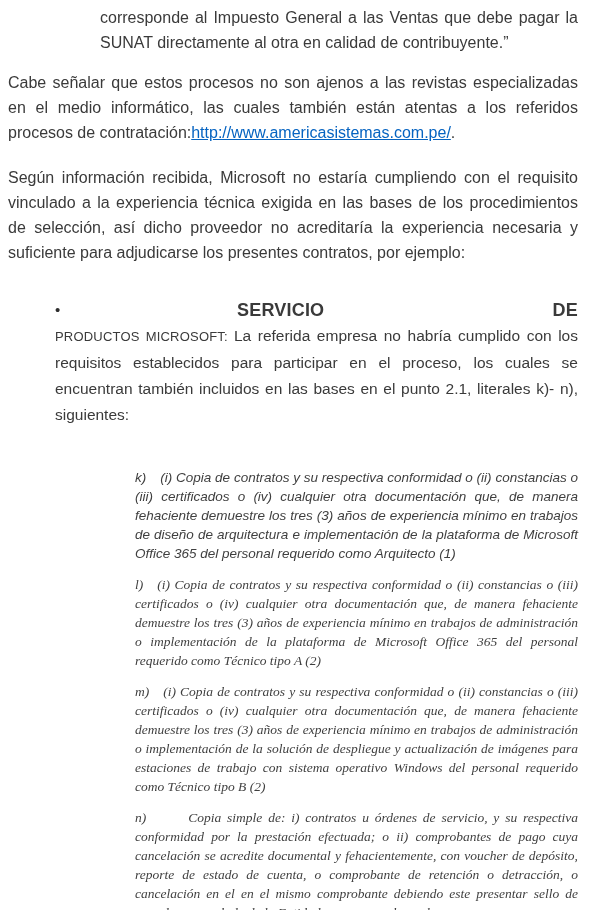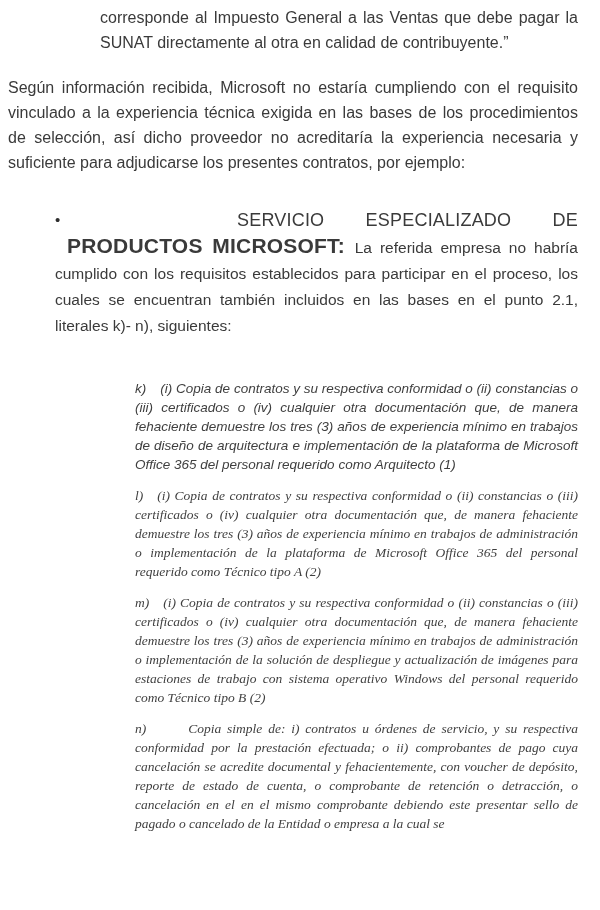--- a/index.html
+++ b/index.html
@@ -46,32 +46,32 @@
     width: 14px;
     flex: 0 0 14px;
     font-size: 15px;
     color: #2e2e2e;
   }
   .heading-words {
     flex: 1;
     margin-left: 168px;
     display: flex;
     justify-content: space-between;
-    font-weight: 400;
+    font-weight: 700;
     font-size: 18px;
     letter-spacing: 0.2px;
     color: #3a3a3a;
   }
   .bullet-rest {
     margin: 0;
     text-align: justify;
     font-size: 15.5px;
     line-height: 26px;
   }
-  .bold-head { font-weight: 700; font-size: 21px; letter-spacing: 0.2px; margin-left: 12px; }
+  .bold-head { font-weight: 400; font-size: 13px; letter-spacing: 0.2px; }
 
   
   .legal {
     margin-left: 127px;
     margin-top: 40px;
     font-style: italic;
     font-size: 13.5px;
     line-height: 19px;
     color: #3f3f3f;
   }
@@ -80,29 +80,29 @@
   .tab-sm { display: inline-block; width: 14px; }
   .tab-lg { display: inline-block; width: 42px; }
 </style>
 </head>
 <body>
 
 <div class="page">
 
   <p class="quote">corresponde al Impuesto General a las Ventas que debe pagar la SUNAT directamente al otra en calidad de contribuyente.”</p>
 
+  <p class="para p-cabe"><span>Cabe señalar que estos procesos no son ajenos a las revistas especializadas en el medio informático, las cuales también están atentas a los referidos procesos de contratación:</span><a class="link" href="#">http://www.americasistemas.com.pe/</a><span>.</span></p>
 
   <p class="para p-segun">Según información recibida, Microsoft no estaría cumpliendo con el requisito vinculado a la experiencia técnica exigida en las bases de los procedimientos de selección, así dicho proveedor no acreditaría la experiencia necesaria y suficiente para adjudicarse los presentes contratos, por ejemplo:</p>
 
   <div class="bullet-block">
     <div class="bullet-line">
       <span class="bullet-dot">•</span>
       <span class="heading-words">
           <span>SERVICIO</span>
-          <span>ESPECIALIZADO</span>
           <span>DE</span>
         </span>
     </div>
     <p class="bullet-rest"><span class="bold-head">PRODUCTOS MICROSOFT: </span><span>La referida empresa no habría cumplido con los requisitos establecidos para participar en el proceso, los cuales se encuentran también incluidos en las bases en el punto 2.1, literales k)- n), siguientes:</span></p>
   </div>
 
   <div class="legal">
 
     <p class="legal-item"><span>k)</span><span class="tab-sm"></span><span>(i) Copia de contratos y su respectiva conformidad o (ii) constancias o (iii) certificados o (iv) cualquier otra documentación que, de manera fehaciente demuestre los tres (3) años de experiencia mínimo en trabajos de diseño de arquitectura e implementación de la plataforma de Microsoft Office 365 del personal requerido como Arquitecto (1)</span></p>
 

